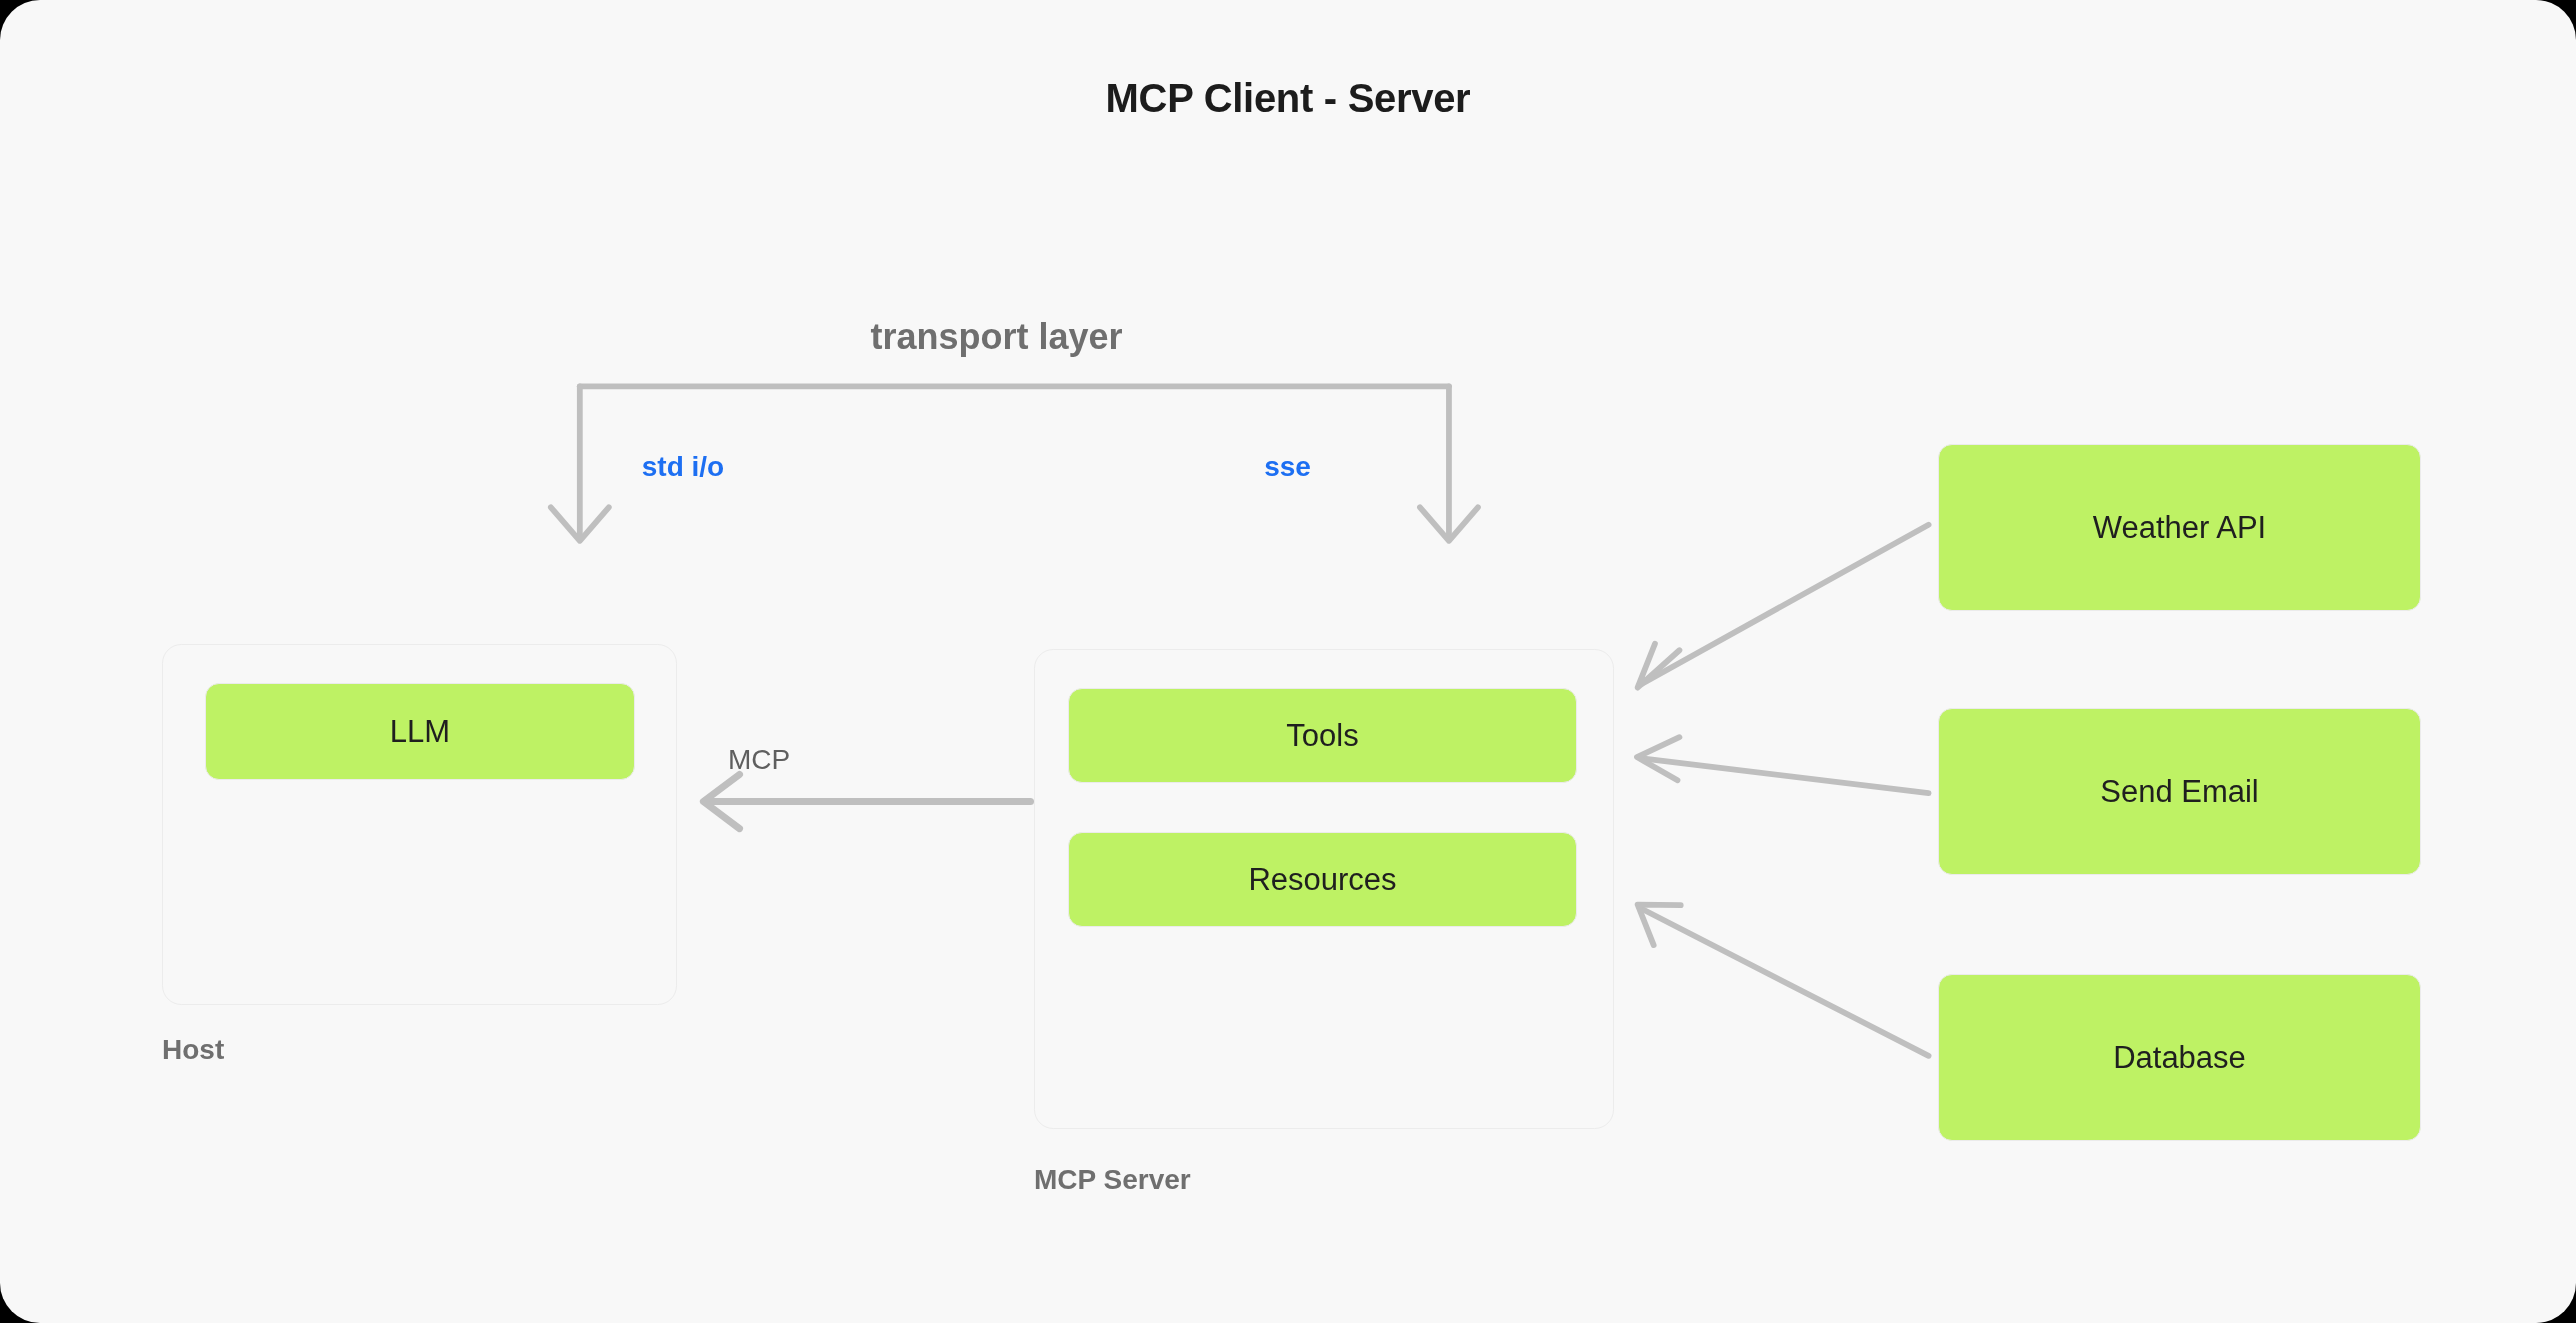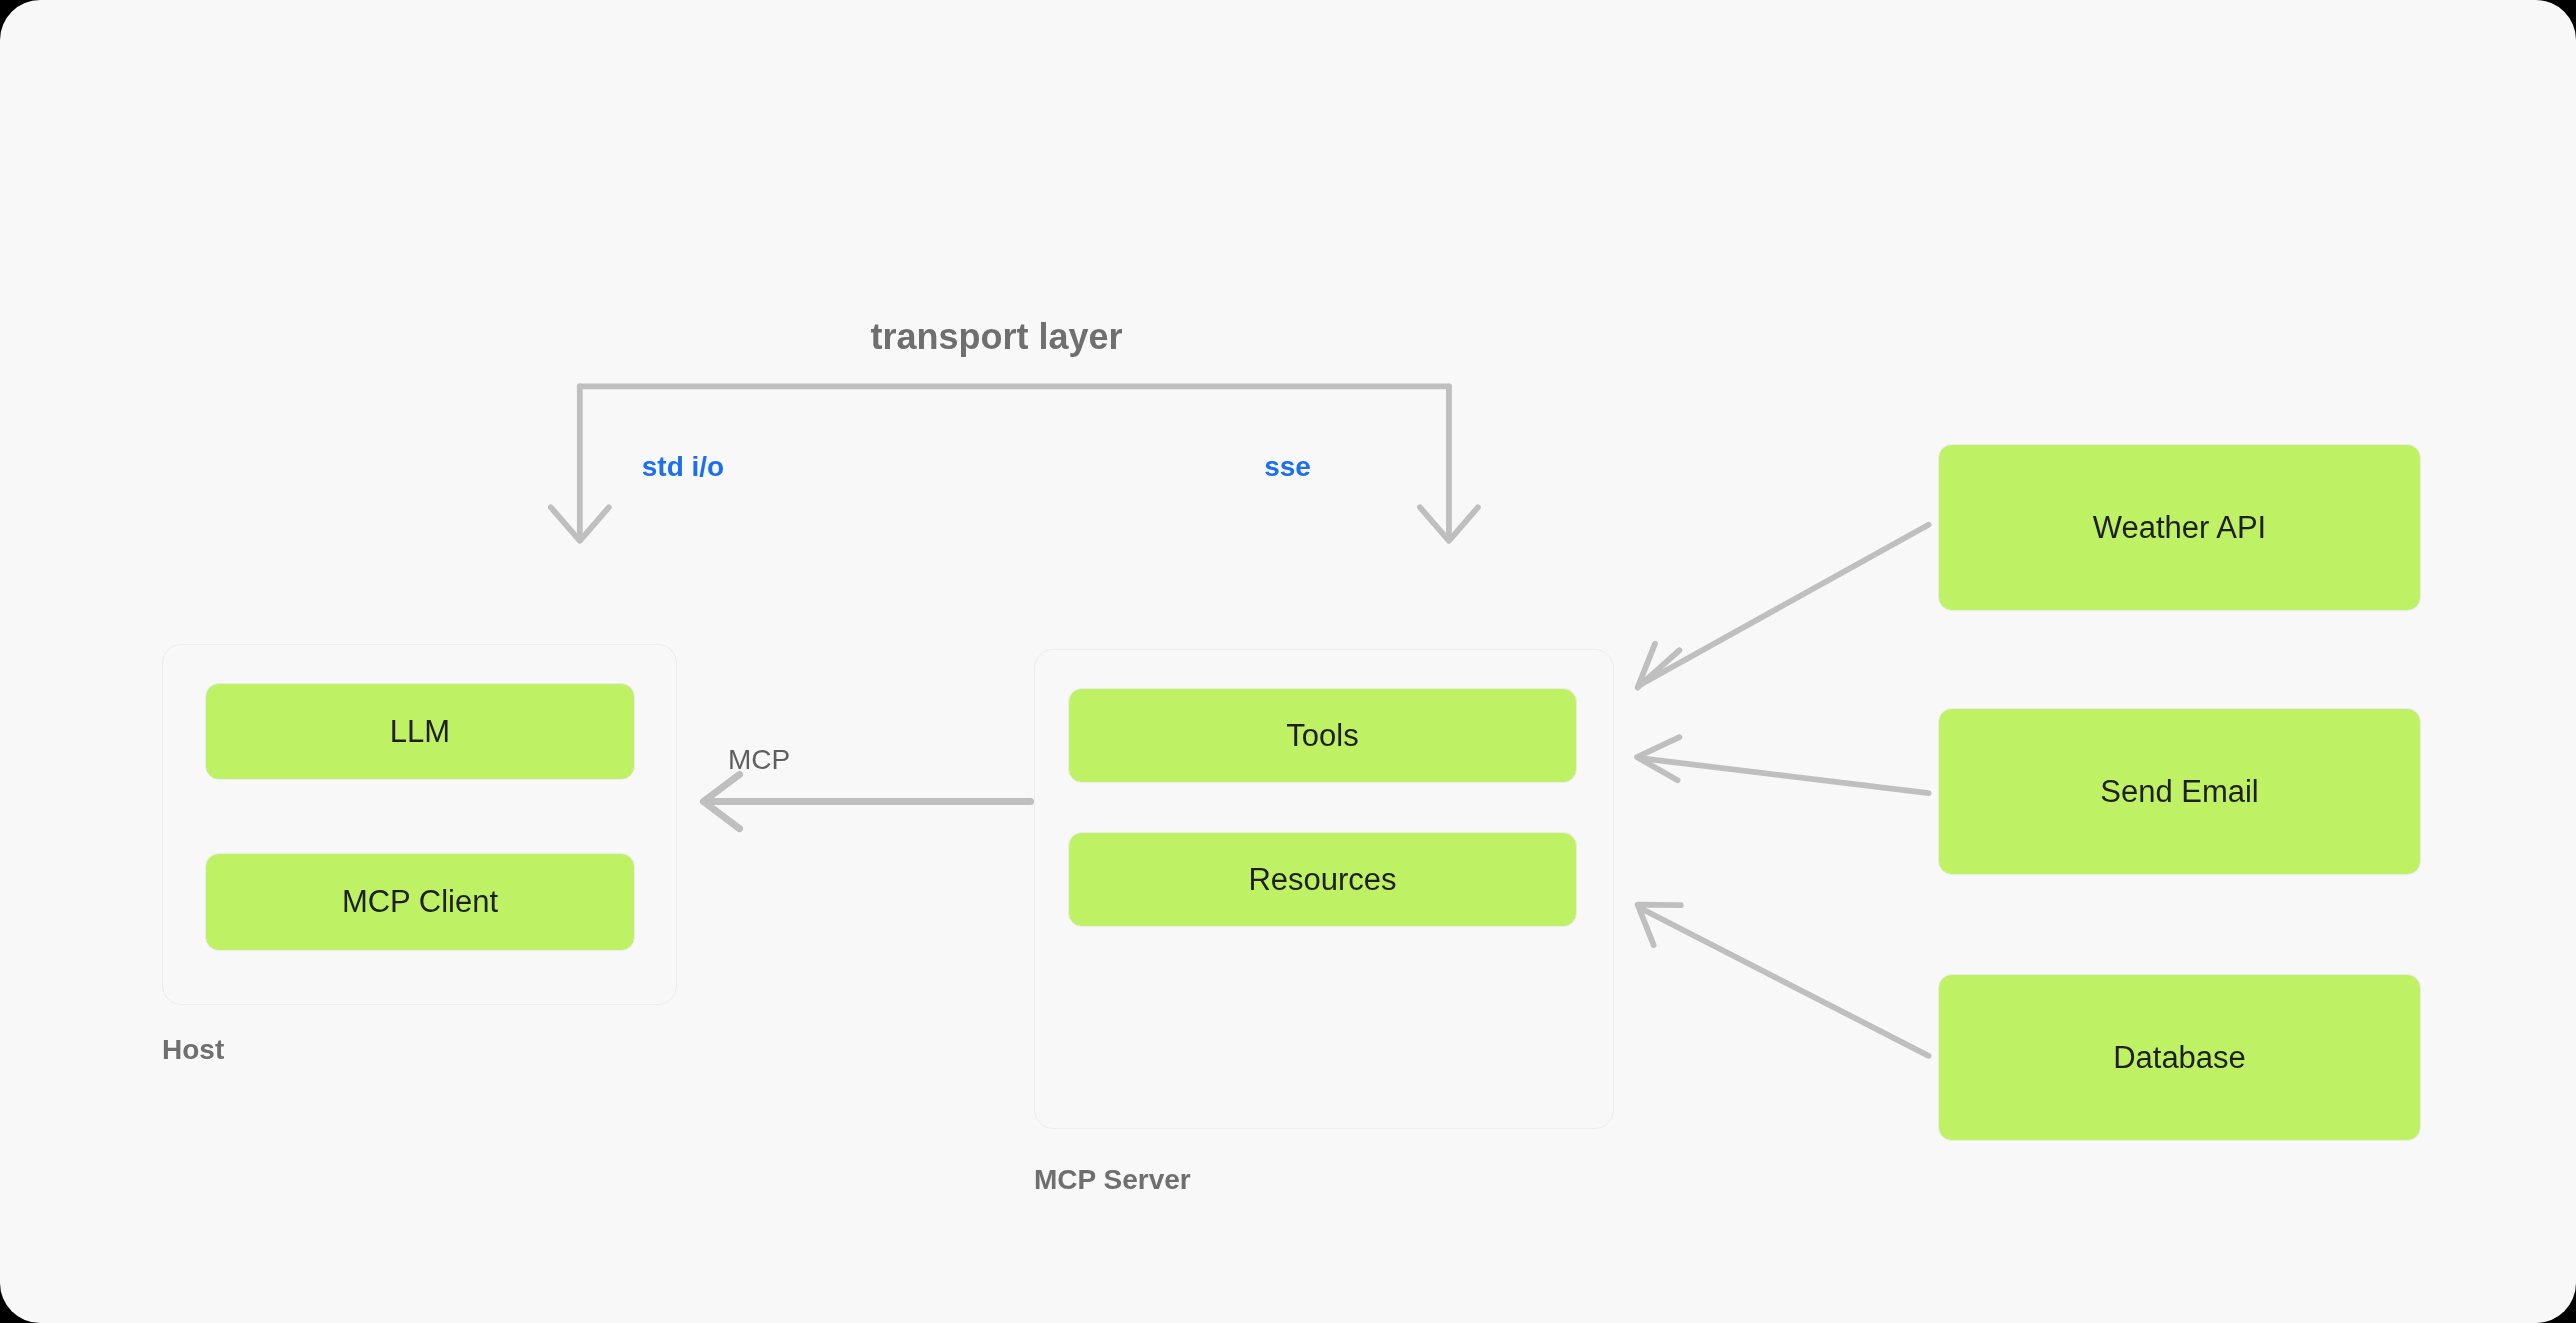--- a/index.html
+++ b/index.html
@@ -112,20 +112,21 @@
     text-align: left;
     font-size: 28px;
     color: #5f5f5f;
   }
 </style>
 </head>
 <body>
 
 <div id="canvas">
 
+  <div id="diagram-title">MCP Client - Server</div>
 
   <svg id="wires" viewBox="0 0 4000 2055" xmlns="http://www.w3.org/2000/svg">
     <g fill="none" stroke="#bfbfbf" stroke-width="9" stroke-linecap="round" stroke-linejoin="round">
 
       <path d="M 900 600 L 2250 600"></path>
 
       <path d="M 900 600 L 900 835"></path>
       <path d="M 855 788 L 900 840 L 945 788"></path>
 
       <path d="M 2250 600 L 2250 835"></path>
@@ -147,21 +148,20 @@
       <path d="M 2610 1406 L 2543 1405 L 2568 1468"></path>
     </g>
   </svg>
 
   <div id="transport-label">transport layer</div>
   <div id="label-stdio" class="proto-label">std i/o</div>
   <div id="label-sse" class="proto-label">sse</div>
 
   <div id="host-box" class="group-box"></div>
   <div id="node-llm" class="node-box">LLM</div>
-  <div id="node-mcp-client" class="node-box">MCP Client</div>
   <div id="caption-host" class="group-caption">Host</div>
 
   <div id="mcp-edge-label">MCP</div>
 
   <div id="server-box" class="group-box"></div>
   <div id="node-tools" class="node-box">Tools</div>
   <div id="node-resources" class="node-box">Resources</div>
   <div id="caption-server" class="group-caption">MCP Server</div>
 
   <div id="node-weather" class="node-box">Weather API</div>

